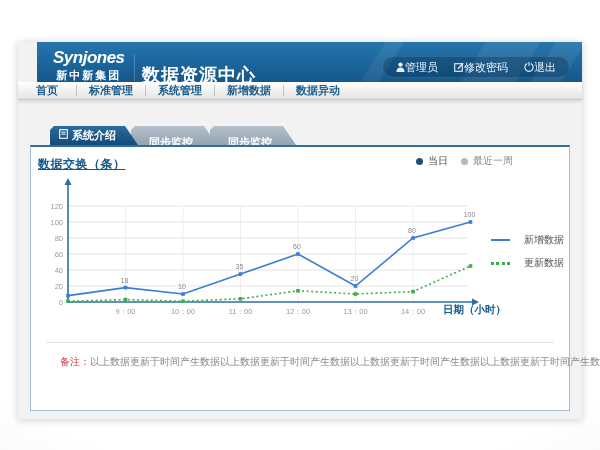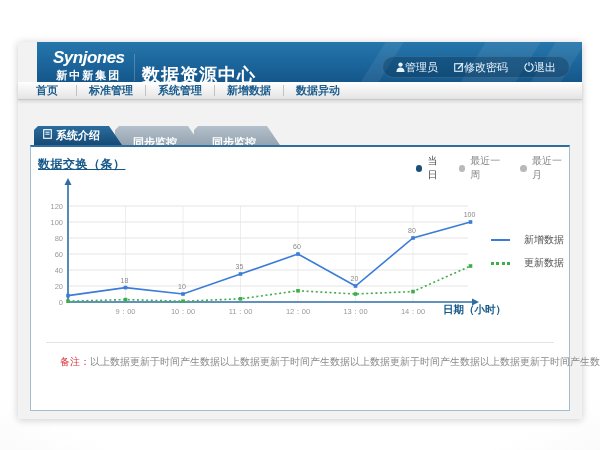--- a/index.html
+++ b/index.html
@@ -42,38 +42,38 @@
   .navbar {
     position:relative; height:18px; display:flex; align-items:center;
     background:linear-gradient(180deg,#ffffff,#e4e4e4);
     border-bottom:1px solid #c9c9c9; box-shadow:0 2px 3px rgba(0,0,0,.10); z-index:5;
   }
   .nav-item { padding:0 12px; font-size:11px; font-weight:bold; color:#1a5c8d; cursor:pointer; }
   .nav-item.first { padding:0 18px; }
   .nav-sep { width:1px; height:11px; background:#c2c2c2; }
   
   .content { position:absolute; left:0; right:0; top:70px; bottom:0; background:#f2f2f2; }
-  .tabs { position:absolute; left:16px; top:14px; display:flex; height:19px; }
+  .tabs { position:absolute; left:32px; top:14px; display:flex; height:19px; }
   .tab {
     height:19px; line-height:19px; color:#fff; font-size:11px; font-weight:bold;
     display:flex; align-items:center; gap:4px; cursor:pointer;
     clip-path:polygon(0 100%, 0 4px, 4px 0, calc(100% - 13px) 0, 100% 100%);
   }
   .tab.active { background:linear-gradient(180deg,#2a6d9e,#154a75); padding:0 22px 0 9px; position:relative; z-index:3; }
   .tab.inactive { background:linear-gradient(180deg,#b4c0cb,#95a4b2); padding:14px 24px 0 18px; margin-left:-7px; }
   .tab.t2 { z-index:2; } .tab.t3 { z-index:1; }
   .panel {
     position:absolute; left:12px; right:12px; top:33px; bottom:8px;
     background:#fff; border:1px solid #a4bdd0; border-top:2px solid #2f6f9f;
   }
   
   .radio-row { position:absolute; left:385px; top:7px; display:flex; align-items:center; gap:13px; }
   .radio { display:flex; align-items:center; gap:5px; font-size:10px; color:#8a8a8a; cursor:pointer; }
   .radio .dot { width:7px; height:7px; border-radius:50%; background:#b9b9b9; }
-  .radio.sel { color:#444; }
+  .radio.sel { color:#444;text-align:center; }
   .radio.sel .dot { background:#1c4e79; }
   
   .ylabel { position:absolute; left:7px; top:9px; font-size:12px; font-weight:bold; color:#15588a; letter-spacing:.5px;text-decoration:underline; }
   .xlabel { position:absolute; left:412px; top:156px; font-size:10.5px; font-weight:bold; color:#15588a; }
   .chart-svg { position:absolute; left:0; top:0; width:538px; height:200px; font-family:inherit; }
   
   .legend { position:absolute; left:460px; top:86px; }
   .legend-row { display:flex; align-items:center; gap:14px; margin-bottom:9px; font-size:10px; color:#555; }
   .legend-line { width:19px; height:0; border-top:2px solid #3b7cd8; }
   .legend-line.dotted { border-top-style:dotted; border-top-color:#3dae49; border-top-width:3px; }
@@ -161,24 +161,20 @@
     <div class="panel">
 
       <div class="radio-row">
         <span class="radio sel">
           <span class="dot"></span>
           <span>当日</span>
         </span>
         <span class="radio">
           <span class="dot"></span>
           <span>最近一周</span>
-        </span>
-        <span class="radio">
-          <span class="dot"></span>
-          <span>最近一月</span>
         </span>
       </div>
 
       <div class="ylabel">数据交换（条）</div>
 
       <svg class="chart-svg" viewBox="0 0 538 200">
           <line x1="94.5" y1="59" x2="94.5" y2="155" stroke="#ededed" stroke-width="1"></line>
           <text x="94.5" y="167" text-anchor="middle" font-size="7.5" fill="#999">9：00</text>
           <line x1="152" y1="59" x2="152" y2="155" stroke="#ededed" stroke-width="1"></line>
           <text x="152" y="167" text-anchor="middle" font-size="7.5" fill="#999">10：00</text>

